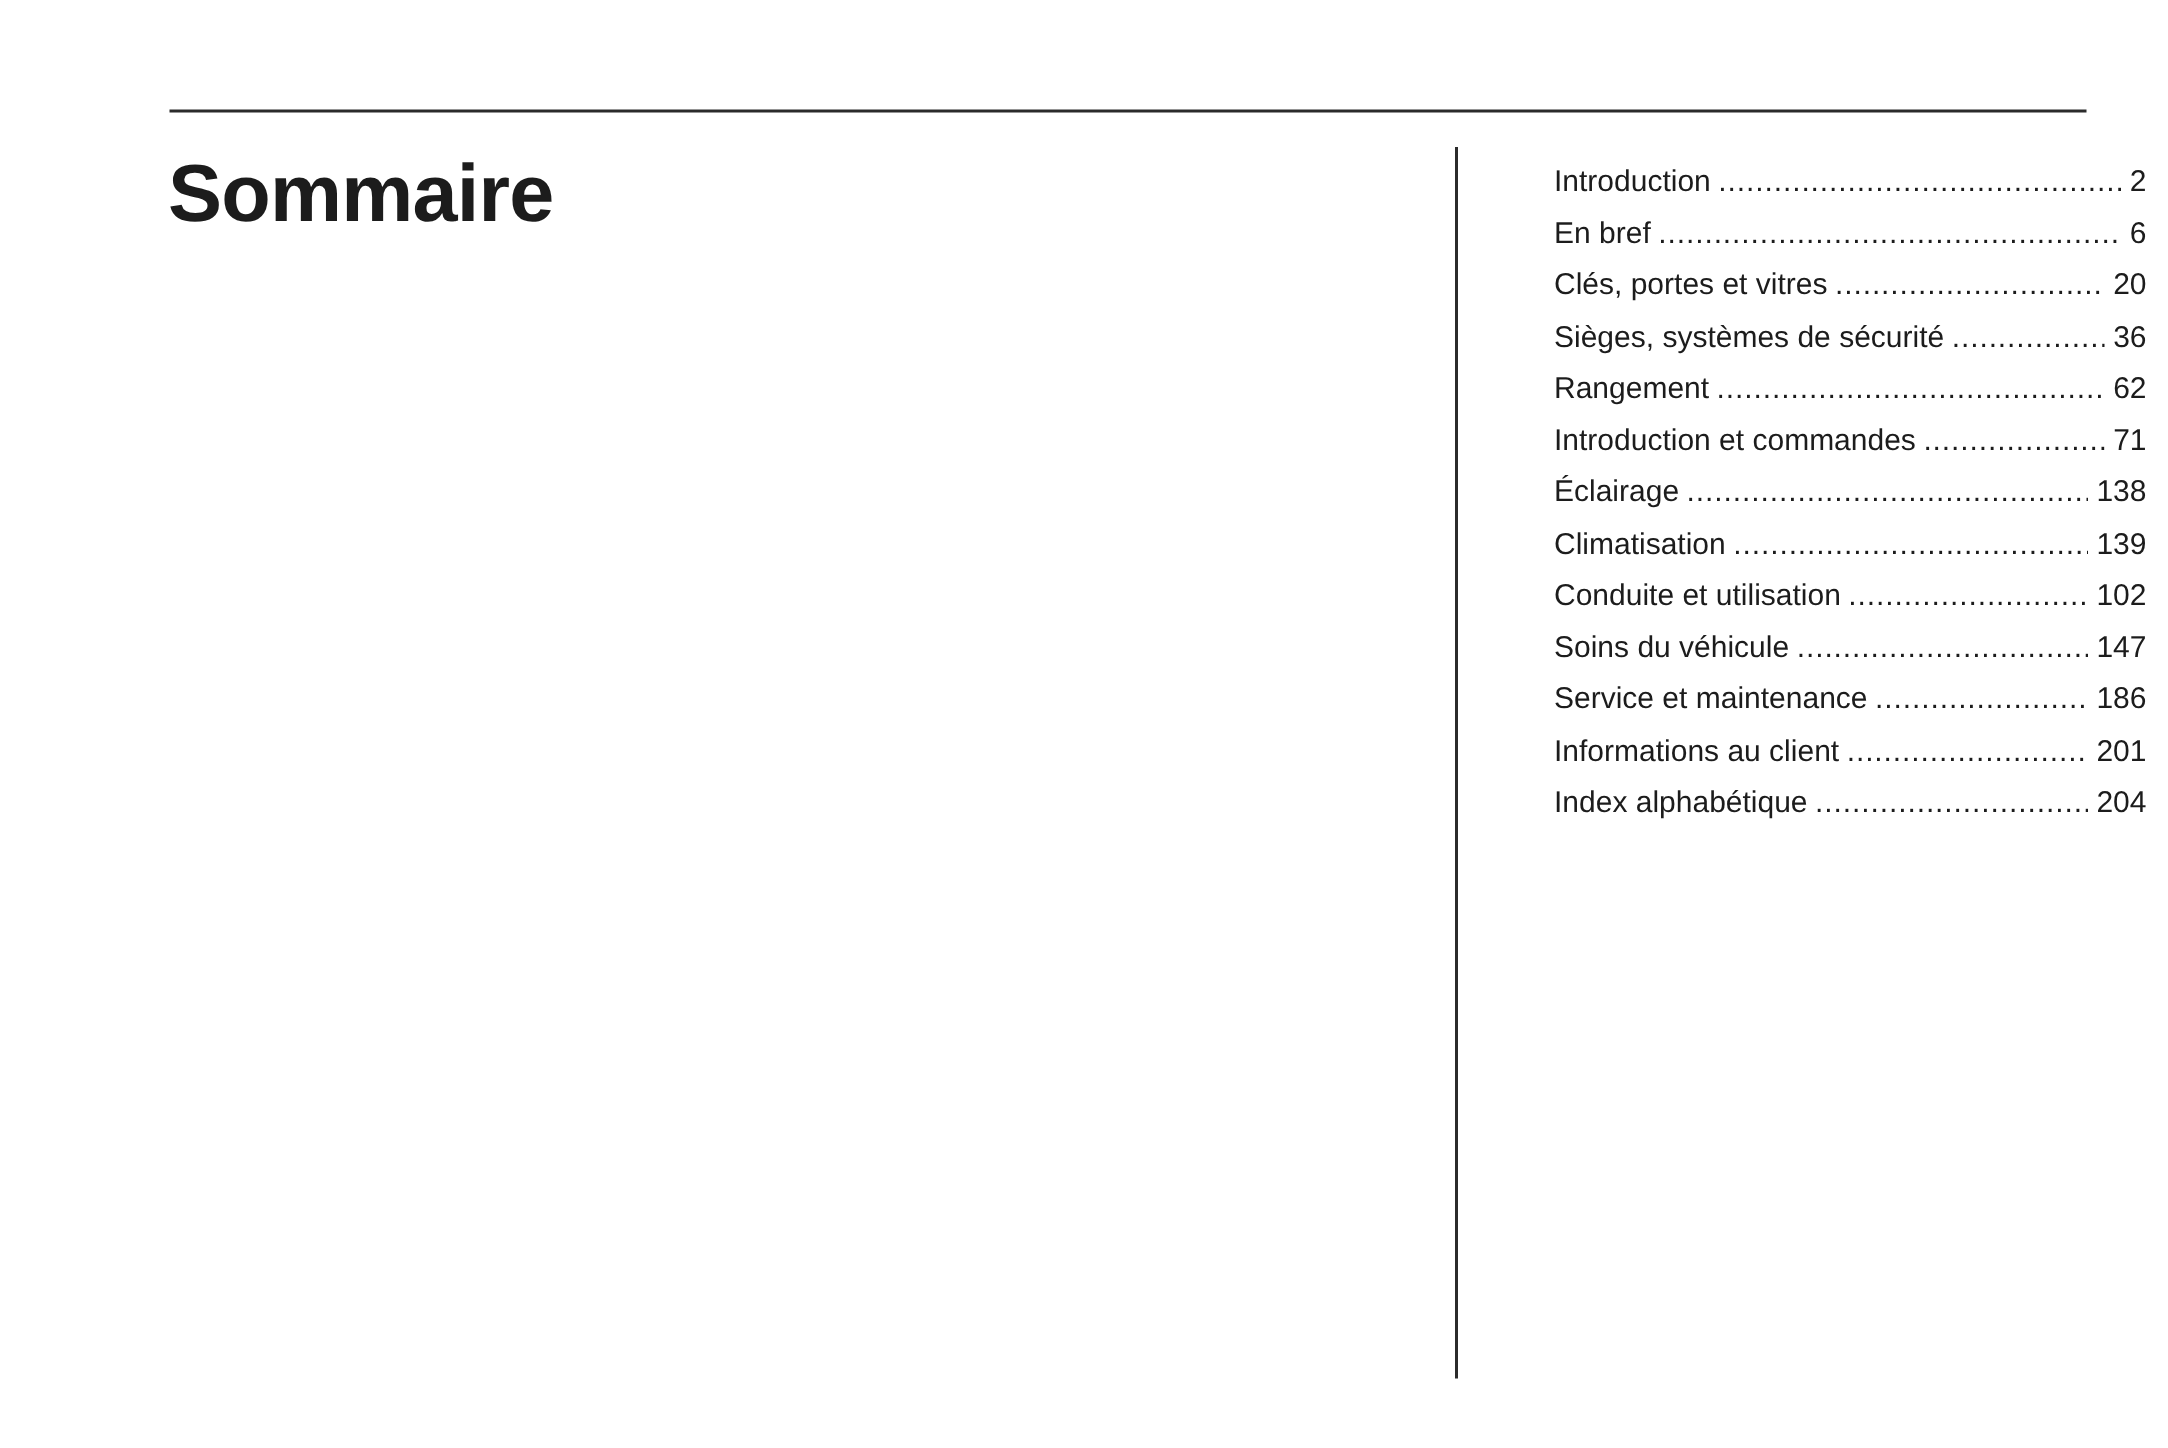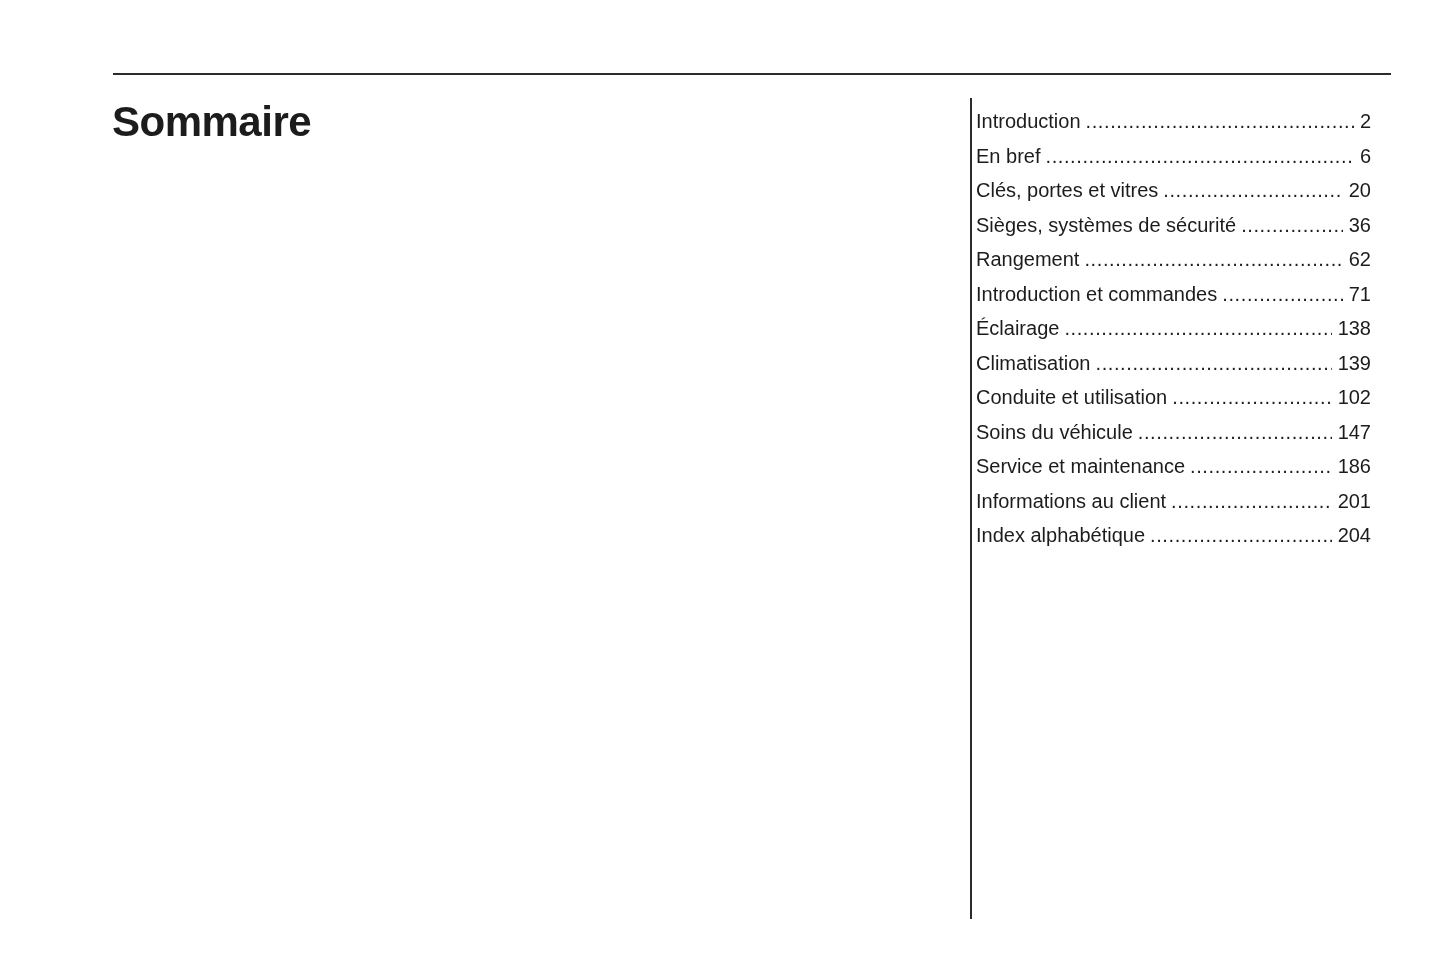--- a/index.html
+++ b/index.html
@@ -22,37 +22,37 @@
     left: 113px;
     top: 73px;
     width: 1278px;
     height: 2px;
     background: #2b2b2b;
   }
   .page-title {
     position: absolute;
     left: 112px;
     top: 98px;
-    font-size: 42px;
+    font-size: 54px;
     font-weight: bold;
     letter-spacing: -0.5px;
     color: #1c1c1c;
     white-space: nowrap;
   }
   .column-divider {
     position: absolute;
     left: 970px;
     top: 98px;
     width: 2px;
     height: 821px;
     background: #2b2b2b;
   }
   .toc {
     position: absolute;
-    left: 976px;
+    left: 1036px;
     top: 104px;
     width: 395px;
   }
   .toc-row {
     display: flex;
     align-items: baseline;
     height: 34.5px;
     line-height: 34.5px;
     font-size: 20px;
     color: #1c1c1c;

